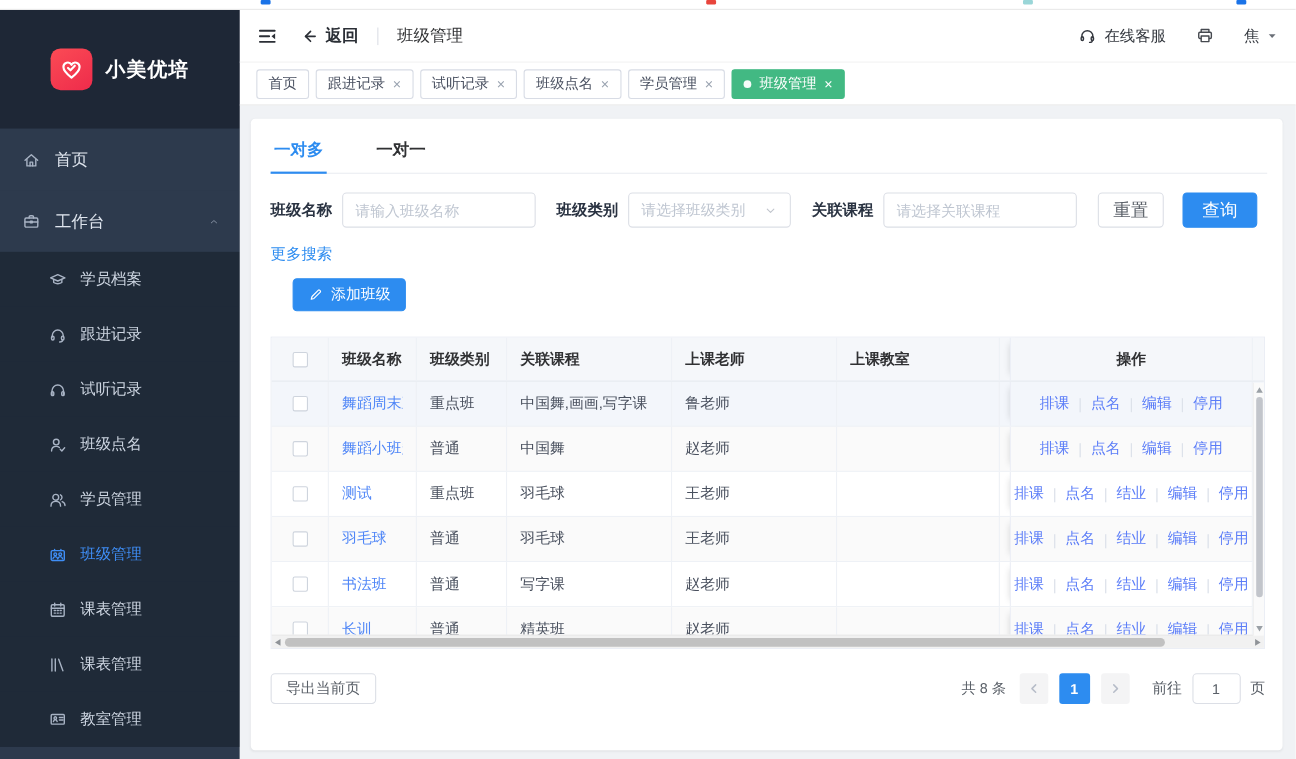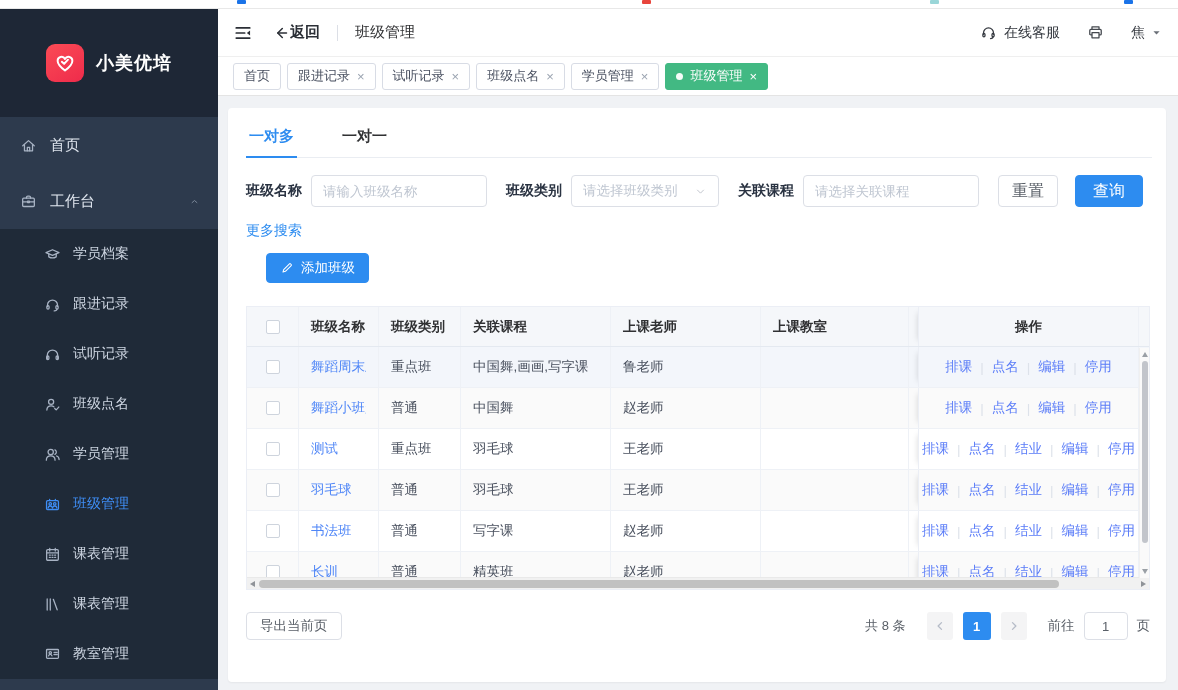--- a/index.html
+++ b/index.html
@@ -23,21 +23,21 @@
   .s-item .ic { display:flex; margin-right:13px; color:#a8b3c4; }
   .s-item.sub .ic { margin-right:12px; }
   .s-item.active, .s-item.active .ic { color:#3f8ef6; }
   .s-item .caret { margin-left:auto; margin-right:0; color:#8b96a8; }
   .ic svg { display:block; }
 
   
   .main { flex:1; min-width:0; display:flex; flex-direction:column; }
   .header { height:48px; background:#fff; border-bottom:1px solid #efefef; display:flex; align-items:center; padding:0 16px; }
   .collapse-btn { display:flex; color:#2b2f36; cursor:pointer; }
-  .back { display:flex; align-items:center; gap:1px; font-weight:bold; font-size:15px; color:#2b2f36; margin-left:21px; cursor:pointer; }
+  .back { display:flex; align-items:center; gap:7px; font-weight:bold; font-size:15px; color:#2b2f36; margin-left:21px; cursor:pointer; }
   .hdr-divider { width:1px; height:16px; background:#dcdfe6; margin:0 17px; }
   .hdr-title { font-size:15px; color:#303133; }
   .hdr-right { margin-left:auto; display:flex; align-items:center; gap:27px; }
   .hdr-link { display:flex; align-items:center; gap:7px; font-size:14px; color:#34383f; cursor:pointer; }
   .icon-btn { display:flex; color:#45494f; cursor:pointer; }
   .user-menu { display:flex; align-items:center; gap:6px; font-size:14px; color:#34383f; cursor:pointer; }
 
   .tabbar { height:39px; background:#fff; border-bottom:1px solid #e4e4e4; display:flex; align-items:center; padding:0 15px; gap:6px; }
   .vtab { height:27px; border:1px solid #d8dce5; border-radius:3px; background:#fff; display:flex; align-items:center; gap:7px; padding:0 10px; font-size:13px; color:#495060; cursor:pointer; white-space:nowrap; }
   .vtab .x { font-size:13px; color:#9aa3b0; line-height:1; }
@@ -97,21 +97,21 @@
   .hscroll { height:12px; background:#f1f1f1; position:relative; border-top:1px solid #e9e9e9; }
   .hthumb { position:absolute; top:2px; left:12px; width:800px; height:8px; background:#c1c1c1; border-radius:4px; cursor:pointer; }
   .harr { position:absolute; top:2.5px; width:0; height:0; border:3.5px solid transparent; }
   .harr.left { left:3px; border-right:5px solid #8f9398; border-left:none; }
   .harr.right { right:3px; border-left:5px solid #8f9398; border-right:none; }
 
   
   .footer-row { margin-top:22px; width:904px; display:flex; align-items:center; }
   .btn.export { height:28px; font-size:13.5px; }
   .pager { margin-left:auto; display:flex; align-items:center; }
-  .total { font-size:13px; color:#5a6068; margin-right:16px; }
+  .total { font-size:13px; color:#5a6068; margin-right:7px; }
   .pg-btn { width:26px; height:28px; border-radius:3px; background:#f4f4f5; display:flex; align-items:center; justify-content:center; color:#b6bcc8; margin:0 5px; cursor:pointer; }
   .pg-btn.page { background:#2d8cf0; color:#fff; font-size:13px; font-weight:bold; width:28px; }
   .goto { display:flex; align-items:center; gap:9px; font-size:13.5px; color:#5a6068; margin-left:16px; }
   .goto input { width:44px; height:28px; border:1px solid #dcdfe6; border-radius:4px; text-align:center; font-size:13px; color:#5a6068; outline:none; font-family:inherit; }
 </style>
 </head>
 <body>
 
 <div class="top-strip">
   <span class="speck" style="left:237px;background:#1a73e8"></span>

